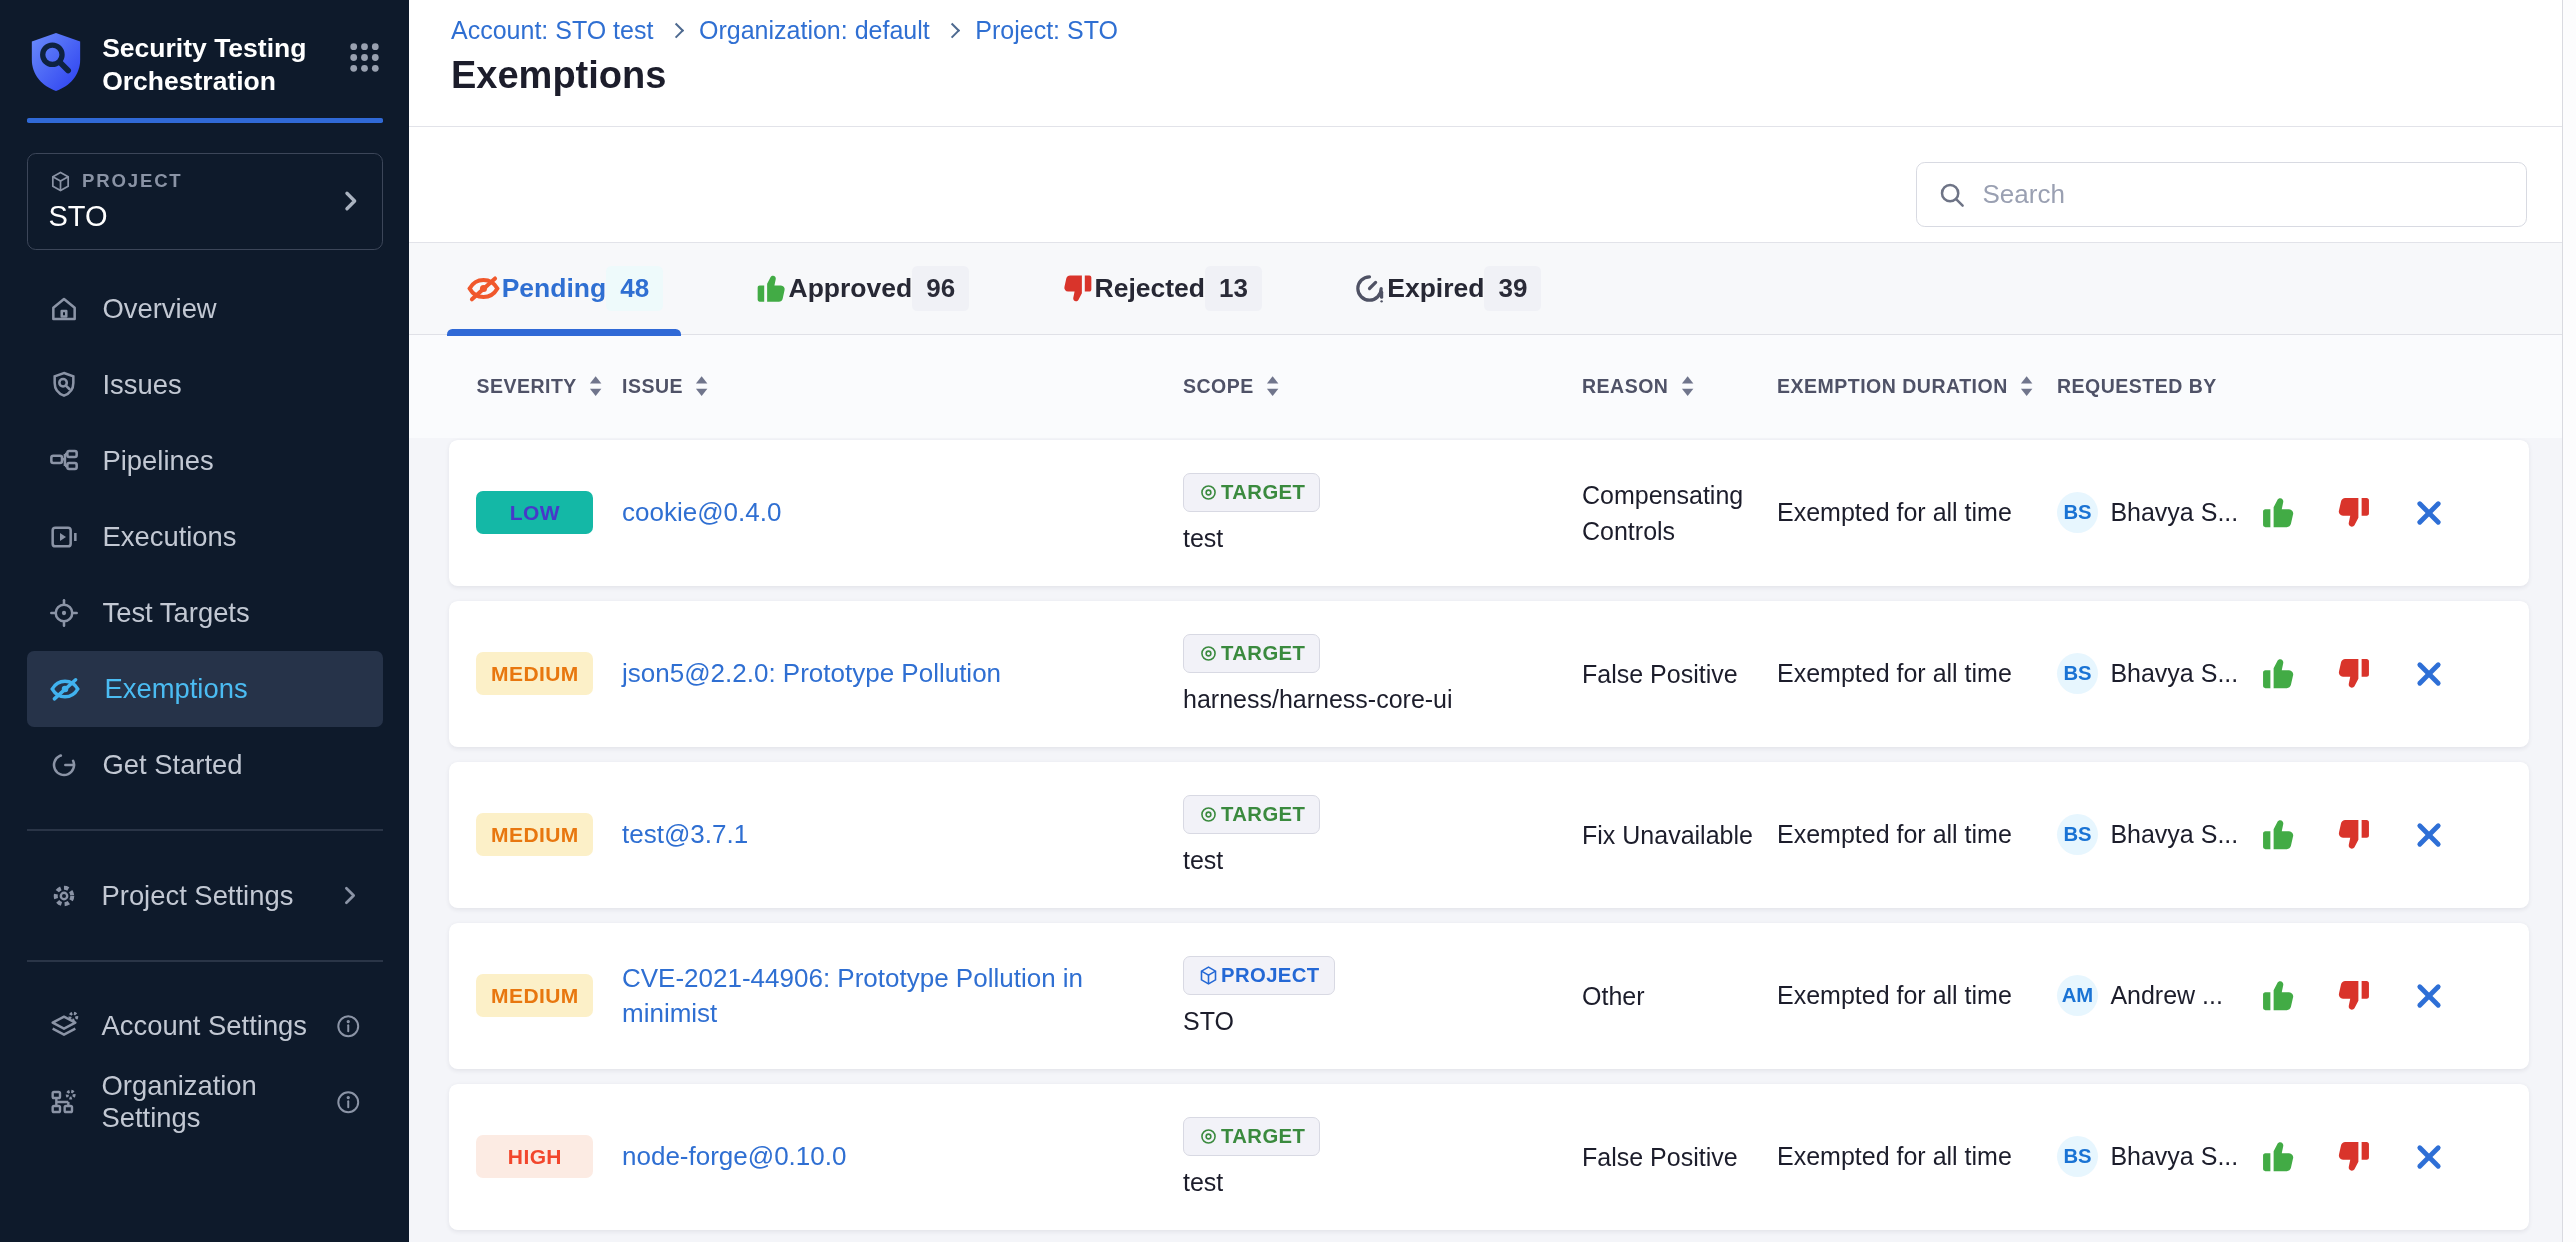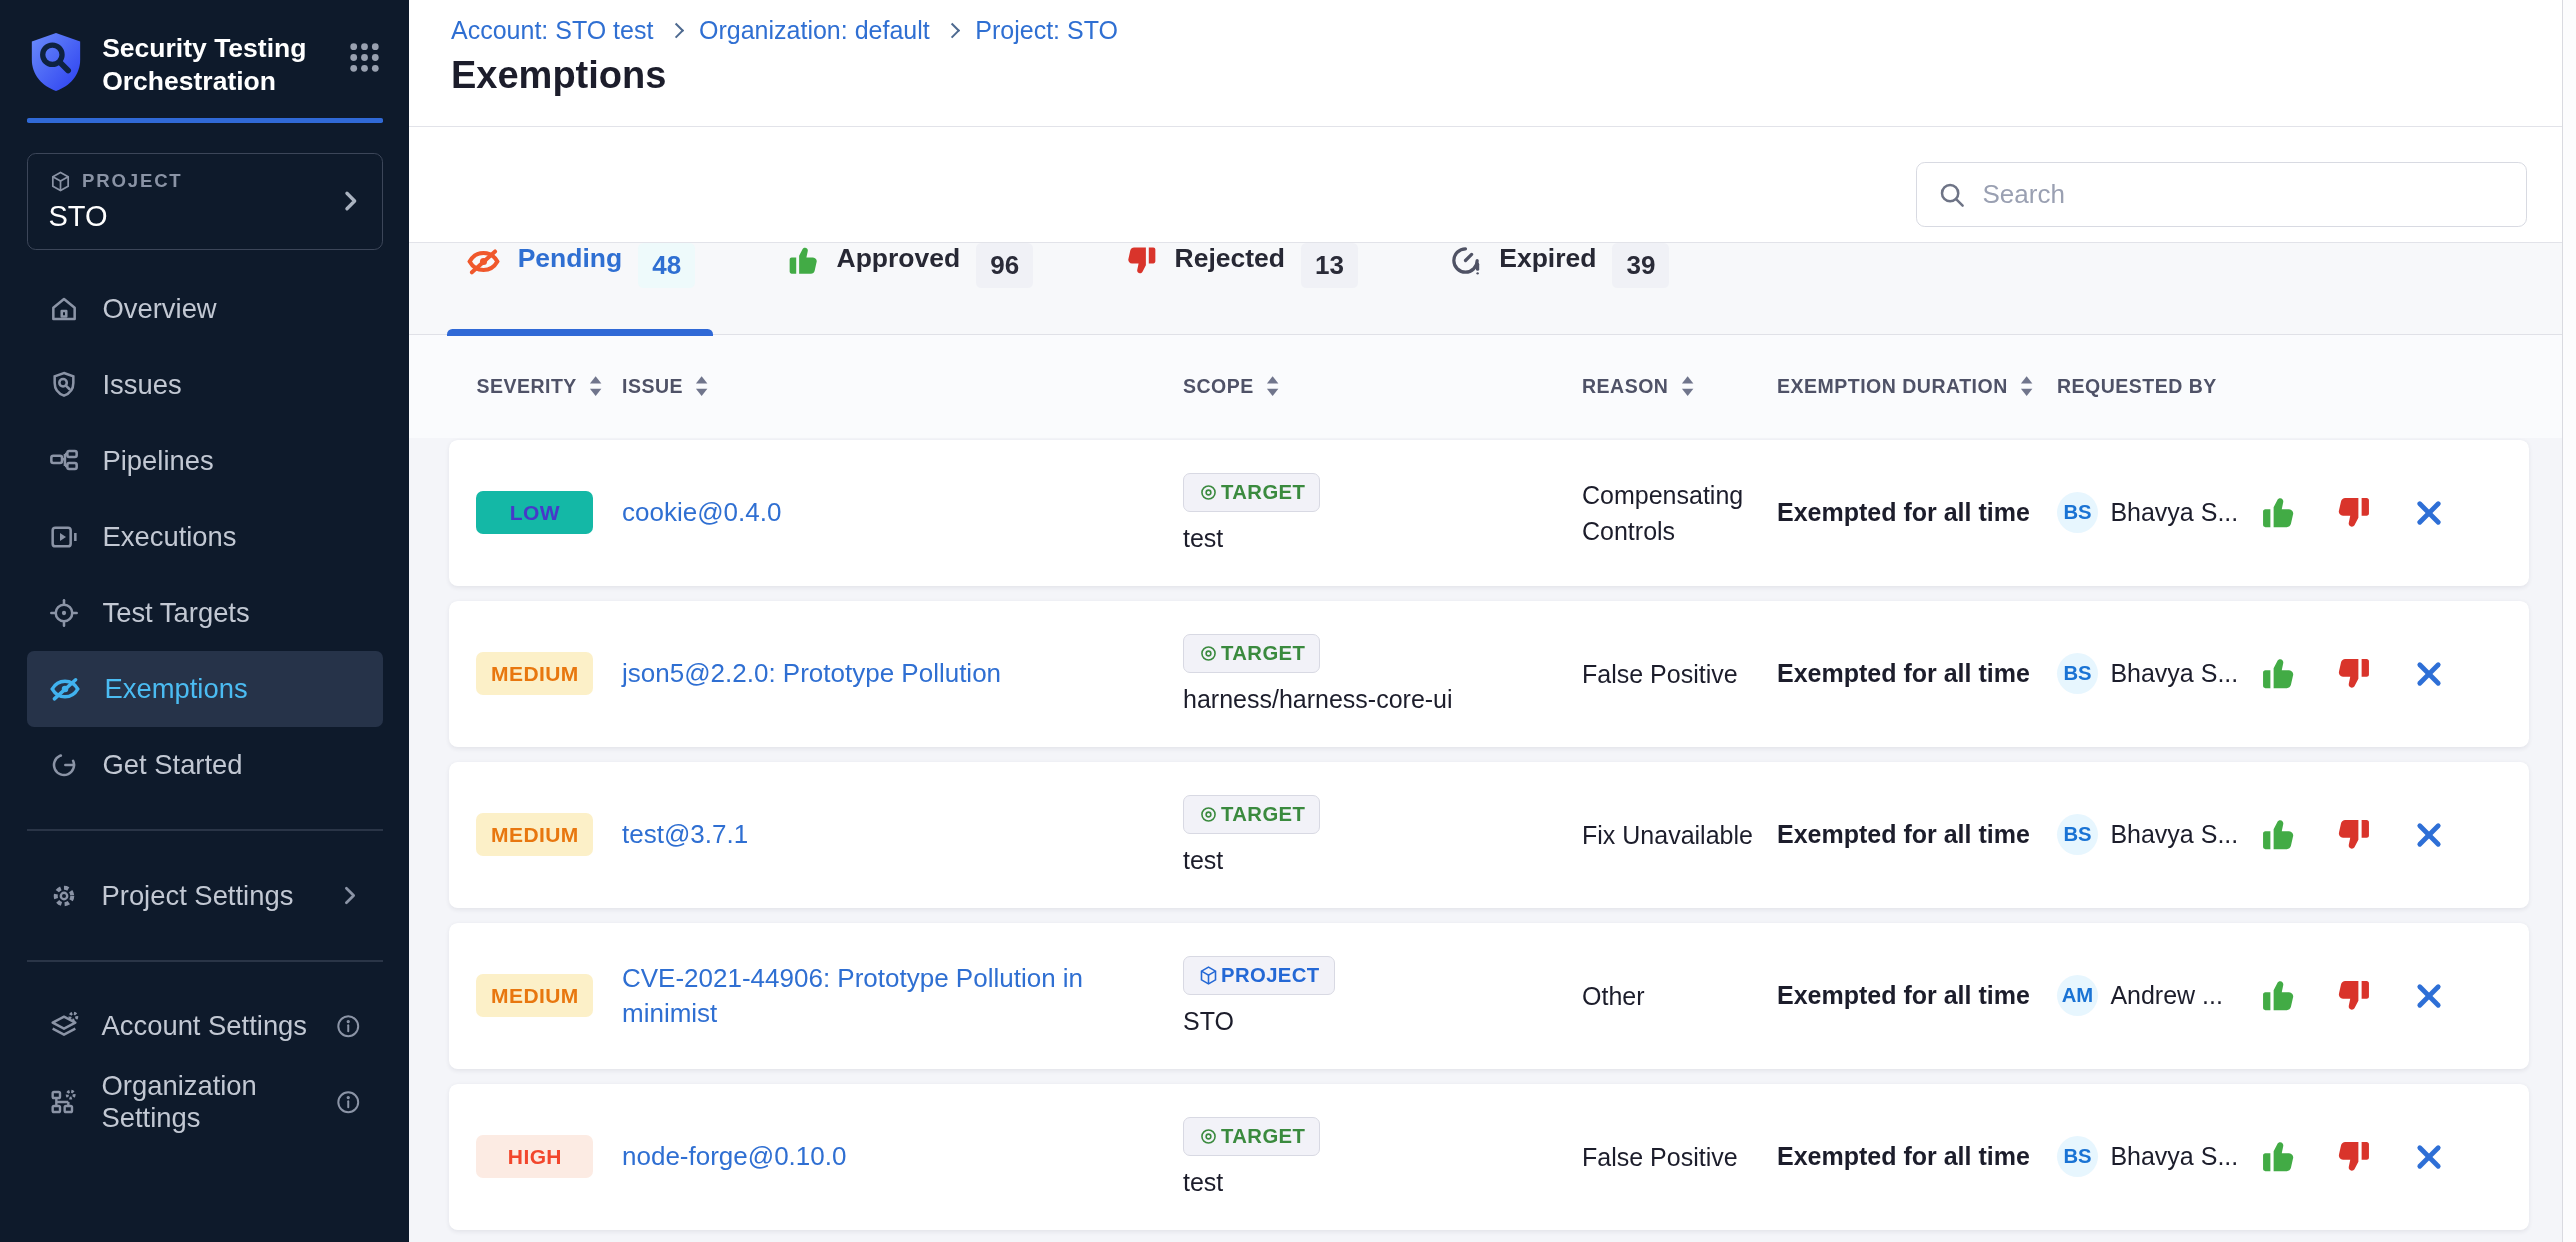--- a/index.html
+++ b/index.html
@@ -72,21 +72,21 @@
   .search-box input {
     border:none; outline:none; flex:1; font-size:26px; color:#30313d;
     font-family:"Liberation Sans", sans-serif; background:transparent;
   }
   .search-box input::placeholder { color:#9aa0b2; }
 
   .m-tabs {
     height:92px; background:#f7f8fa; border-bottom:1.8px solid #e0e1e7;
     display:flex; align-items:stretch; padding-left:38px; gap:55px;
   }
-  .tab { display:flex; align-items:flex-start; gap:16px; padding:0 17.7px; position:relative; cursor:pointer; }
+  .tab { display:flex; align-items:center; padding:0 17.7px; position:relative; cursor:pointer; }
   .tab-label { font-size:26.5px; font-weight:600; color:#272834; }
   .tab .count {
     background:#f0f1f6; border-radius:5.3px; padding:7px 14px;
     font-size:26px; font-weight:700; color:#2a2b38;
   }
   .tab.active .tab-label { color:#2f6fd2; }
   .tab.active .count { background:#eefafb; color:#2f6fd2; }
   .tab.active::after {
     content:""; position:absolute; left:0; right:0; bottom:-1.8px; height:7px;
     background:#3069d6; border-radius:5.3px 5.3px 0 0;
@@ -128,21 +128,21 @@
     display:inline-flex; align-items:center; gap:2px; padding:7px 14px;
     border:1.8px solid #d8d9e3; border-radius:7px; background:#f2f2f8;
     font-size:20.3px; font-weight:700; letter-spacing:0.4px; color:#3a8a3e; width:max-content;
   }
   .scope-badge .cube-icon { display:none; }
   .scope-badge[data-scope="PROJECT"] { color:#2468d5; }
   .scope-badge[data-scope="PROJECT"] .cube-icon { display:block; }
   .scope-name { font-size:25px; color:#1c1d2b; margin-top:12.4px; }
 
   .cell-text { font-size:25px; color:#1c1d2b; line-height:1.45; }
-  .duration-text { font-size:25px; color:#1c1d2b; font-weight:700; }
+  .duration-text { font-size:25px; color:#1c1d2b; font-weight:400; }
 
   .req { display:flex; align-items:center; gap:12.4px; }
   .avatar {
     width:41px; height:41px; border-radius:50%; background:#e7f6fe; color:#1a73d4;
     font-size:20.3px; font-weight:700; display:flex; align-items:center; justify-content:center;
     flex:0 0 auto;
   }
   .req-name { font-size:25px; color:#1c1d2b; white-space:nowrap; overflow:hidden; }
 
   .act-btn { background:none; border:none; cursor:pointer; padding:0; width:41px; height:41px;

